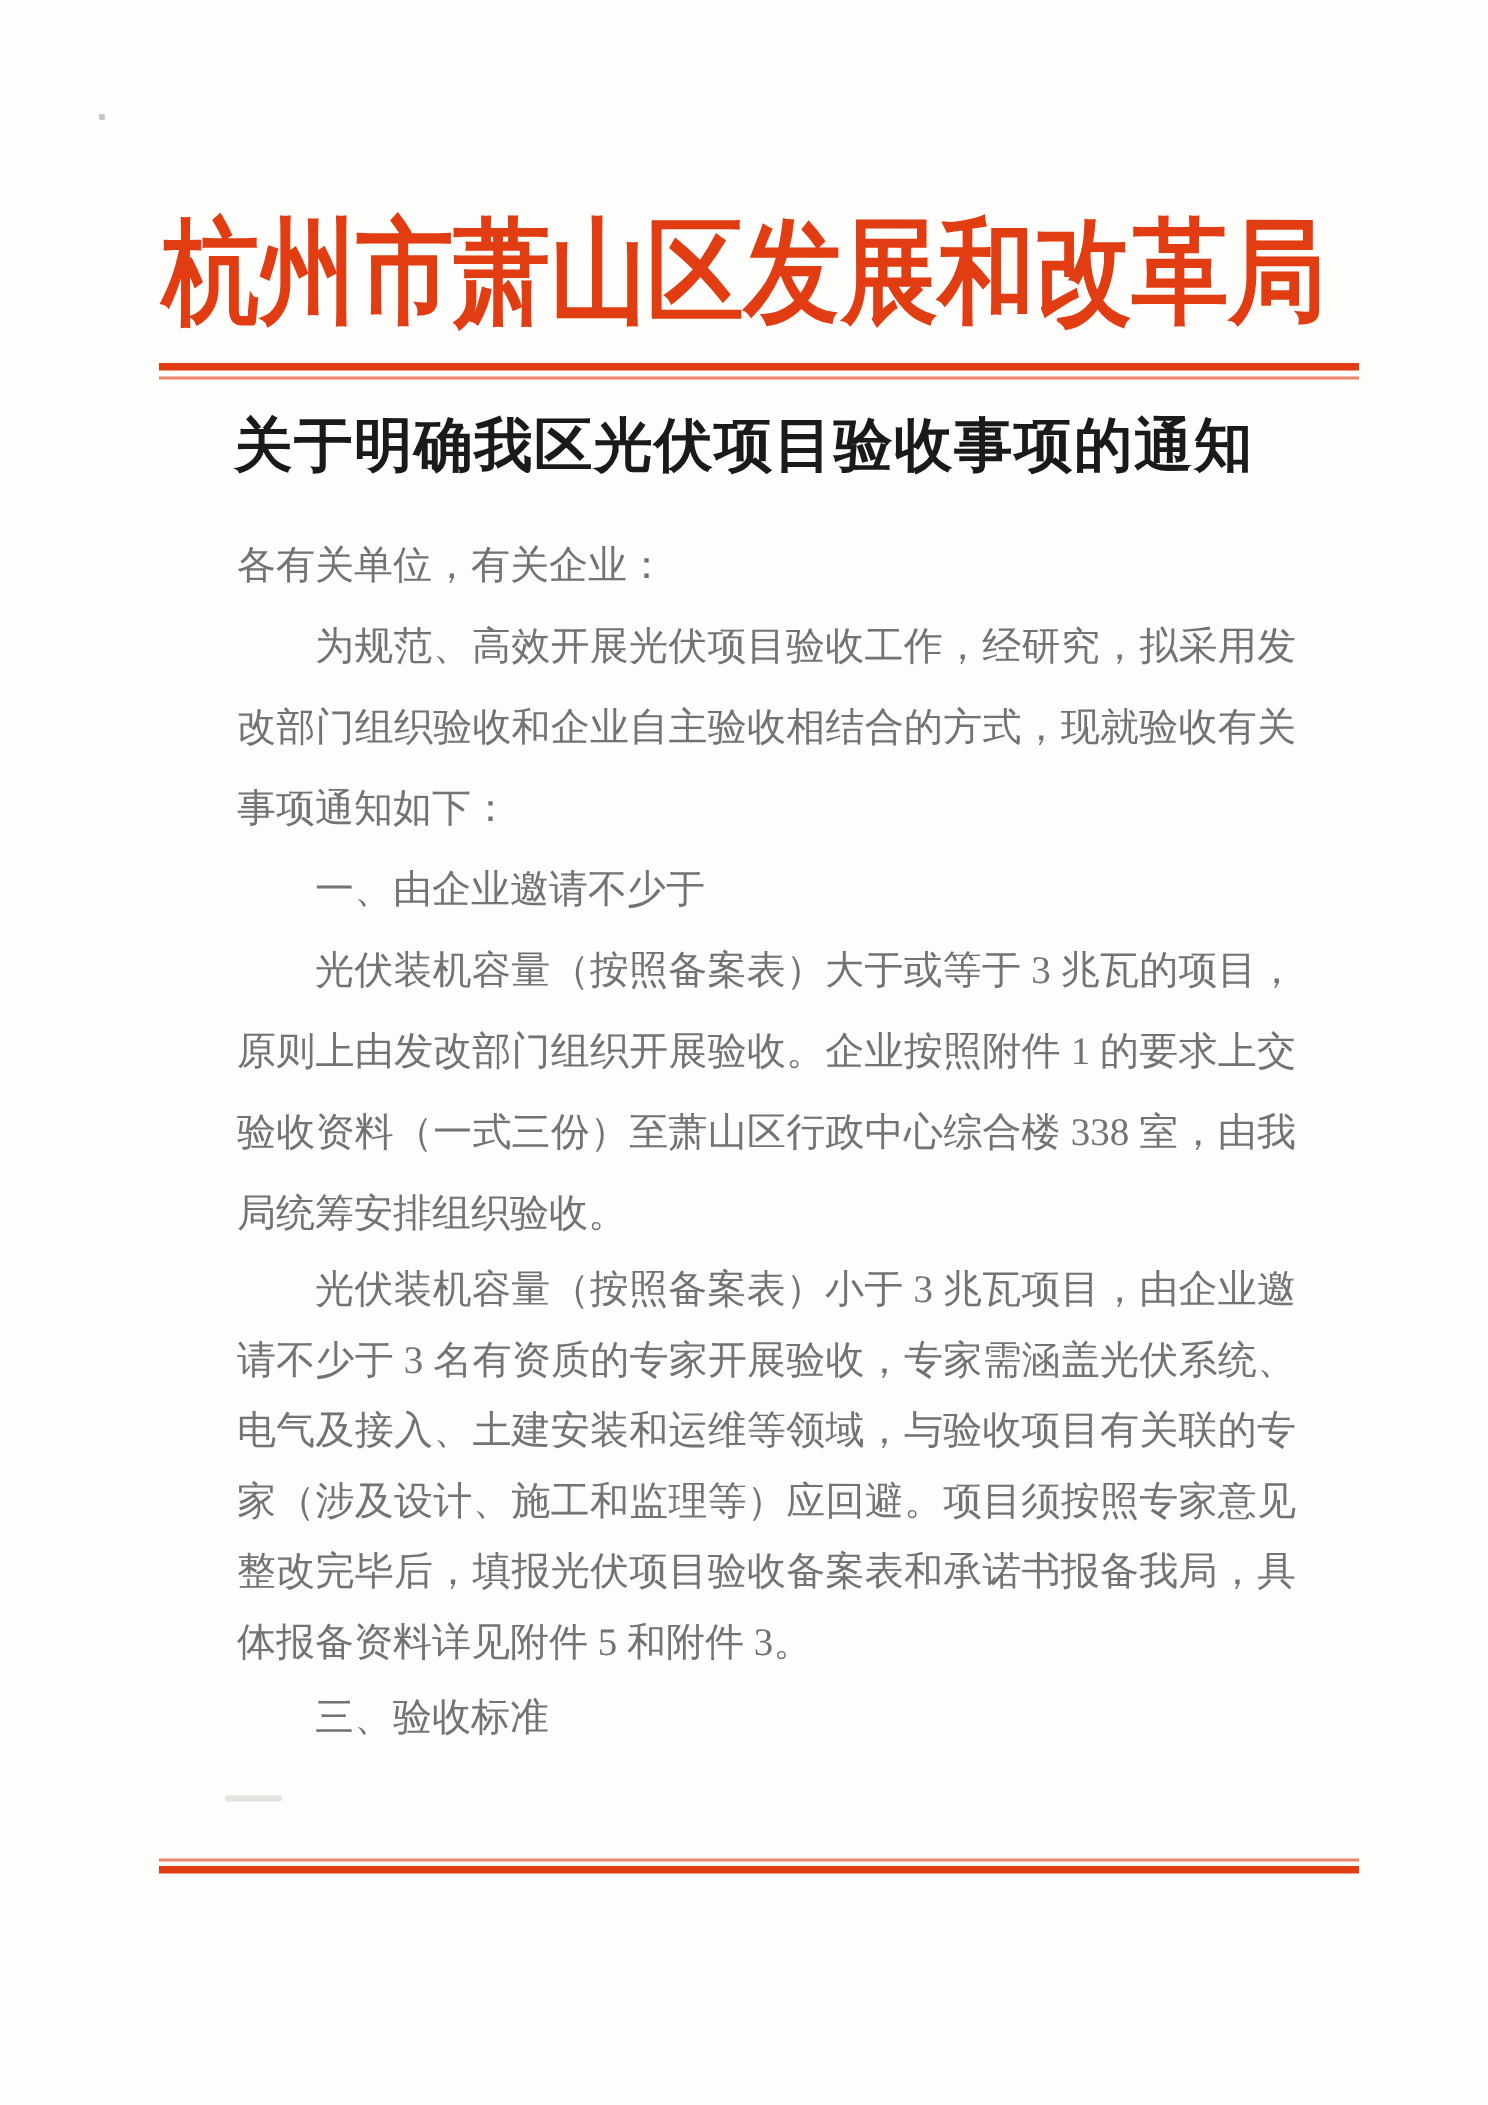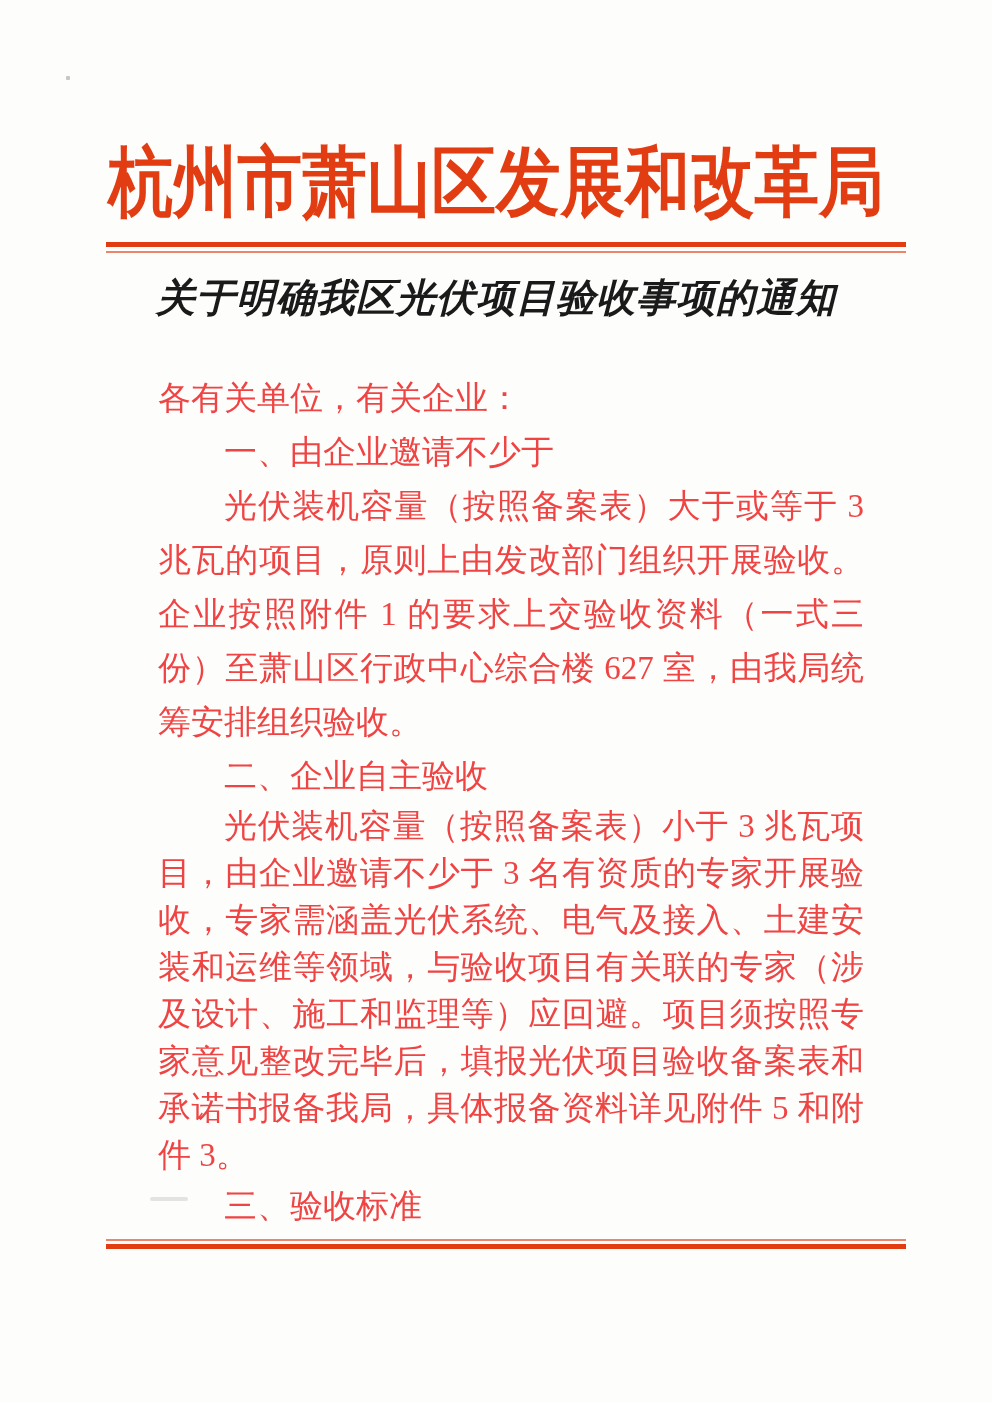--- a/index.html
+++ b/index.html
@@ -68,31 +68,30 @@
     width: 992px;
     margin: 0;
     text-align: center;
     font-family: "Liberation Sans", sans-serif;
     font-weight: bold;
     font-size: 39px;
     line-height: 48px;
     color: var(--title-black, #1a1a1a);
     letter-spacing: 1px;
     white-space: nowrap;
-    font-style: italic;
   }
 
   
   .doc-body {
     position: absolute;
-    left: 158px; top: 371px;
+    left: 158px; top: 350px;
     width: 706px;
-    font-size: 33px;
+    font-size: 26px;
     line-height: 54px;
-    color: #ef4444;
+    color: #737373;
     text-align: justify;
     text-align-last: left;
   }
   .doc-body p { margin: 0; }
   .salutation { text-indent: 0; }
   .para, .sec-heading { text-indent: 2em; }
   .intro { margin-top: 6px; }
   .s2-para { line-height: 47px; margin-top: -6px; }
   .s3-heading { margin-top: 1px; }
 </style>
@@ -107,23 +106,23 @@
 
   <div class="rule rule-top">
     <div class="thick"></div>
     <div class="thin"></div>
   </div>
 
   <h1 class="doc-title">关于明确我区光伏项目验收事项的通知</h1>
 
   <div class="doc-body">
     <p class="salutation">各有关单位，有关企业：</p>
+    <p class="para intro">为规范、高效开展光伏项目验收工作，经研究，拟采用发改部门组织验收和企业自主验收相结合的方式，现就验收有关事项通知如下：</p>
     <p class="sec-heading">一、由企业邀请不少于</p>
-    <p class="para">光伏装机容量（按照备案表）大于或等于 3 兆瓦的项目，原则上由发改部门组织开展验收。企业按照附件 1 的要求上交验收资料（一式三份）至萧山区行政中心综合楼 627 室，由我局统筹安排组织验收。</p>
-    <p class="sec-heading">二、企业自主验收</p>
+    <p class="para">光伏装机容量（按照备案表）大于或等于 3 兆瓦的项目，原则上由发改部门组织开展验收。企业按照附件 1 的要求上交验收资料（一式三份）至萧山区行政中心综合楼 338 室，由我局统筹安排组织验收。</p>
     <p class="para s2-para">光伏装机容量（按照备案表）小于 3 兆瓦项目，由企业邀请不少于 3 名有资质的专家开展验收，专家需涵盖光伏系统、电气及接入、土建安装和运维等领域，与验收项目有关联的专家（涉及设计、施工和监理等）应回避。项目须按照专家意见整改完毕后，填报光伏项目验收备案表和承诺书报备我局，具体报备资料详见附件 5 和附件 3。</p>
     <p class="sec-heading s3-heading">三、验收标准</p>
   </div>
 
   <div class="smudge"></div>
 
   <div class="rule rule-bottom">
     <div class="thin"></div>
     <div class="thick"></div>
   </div>

